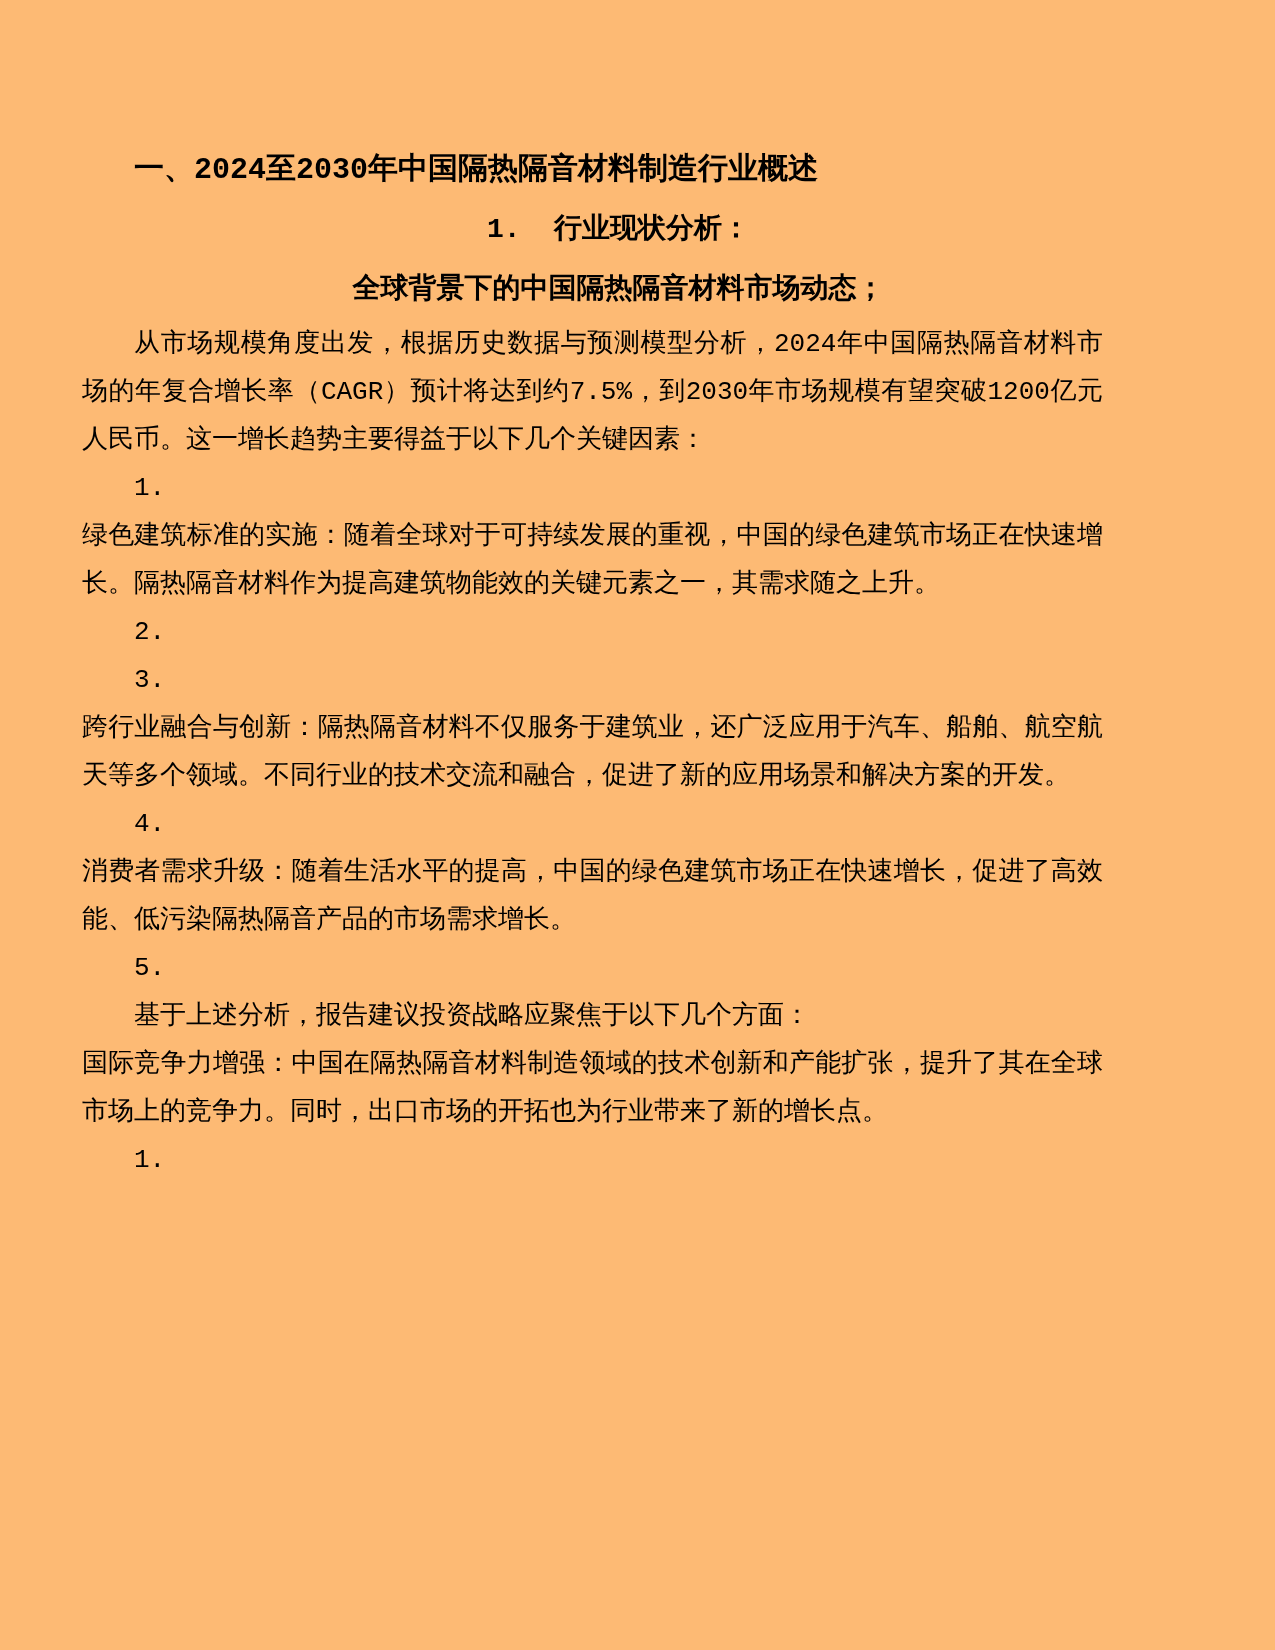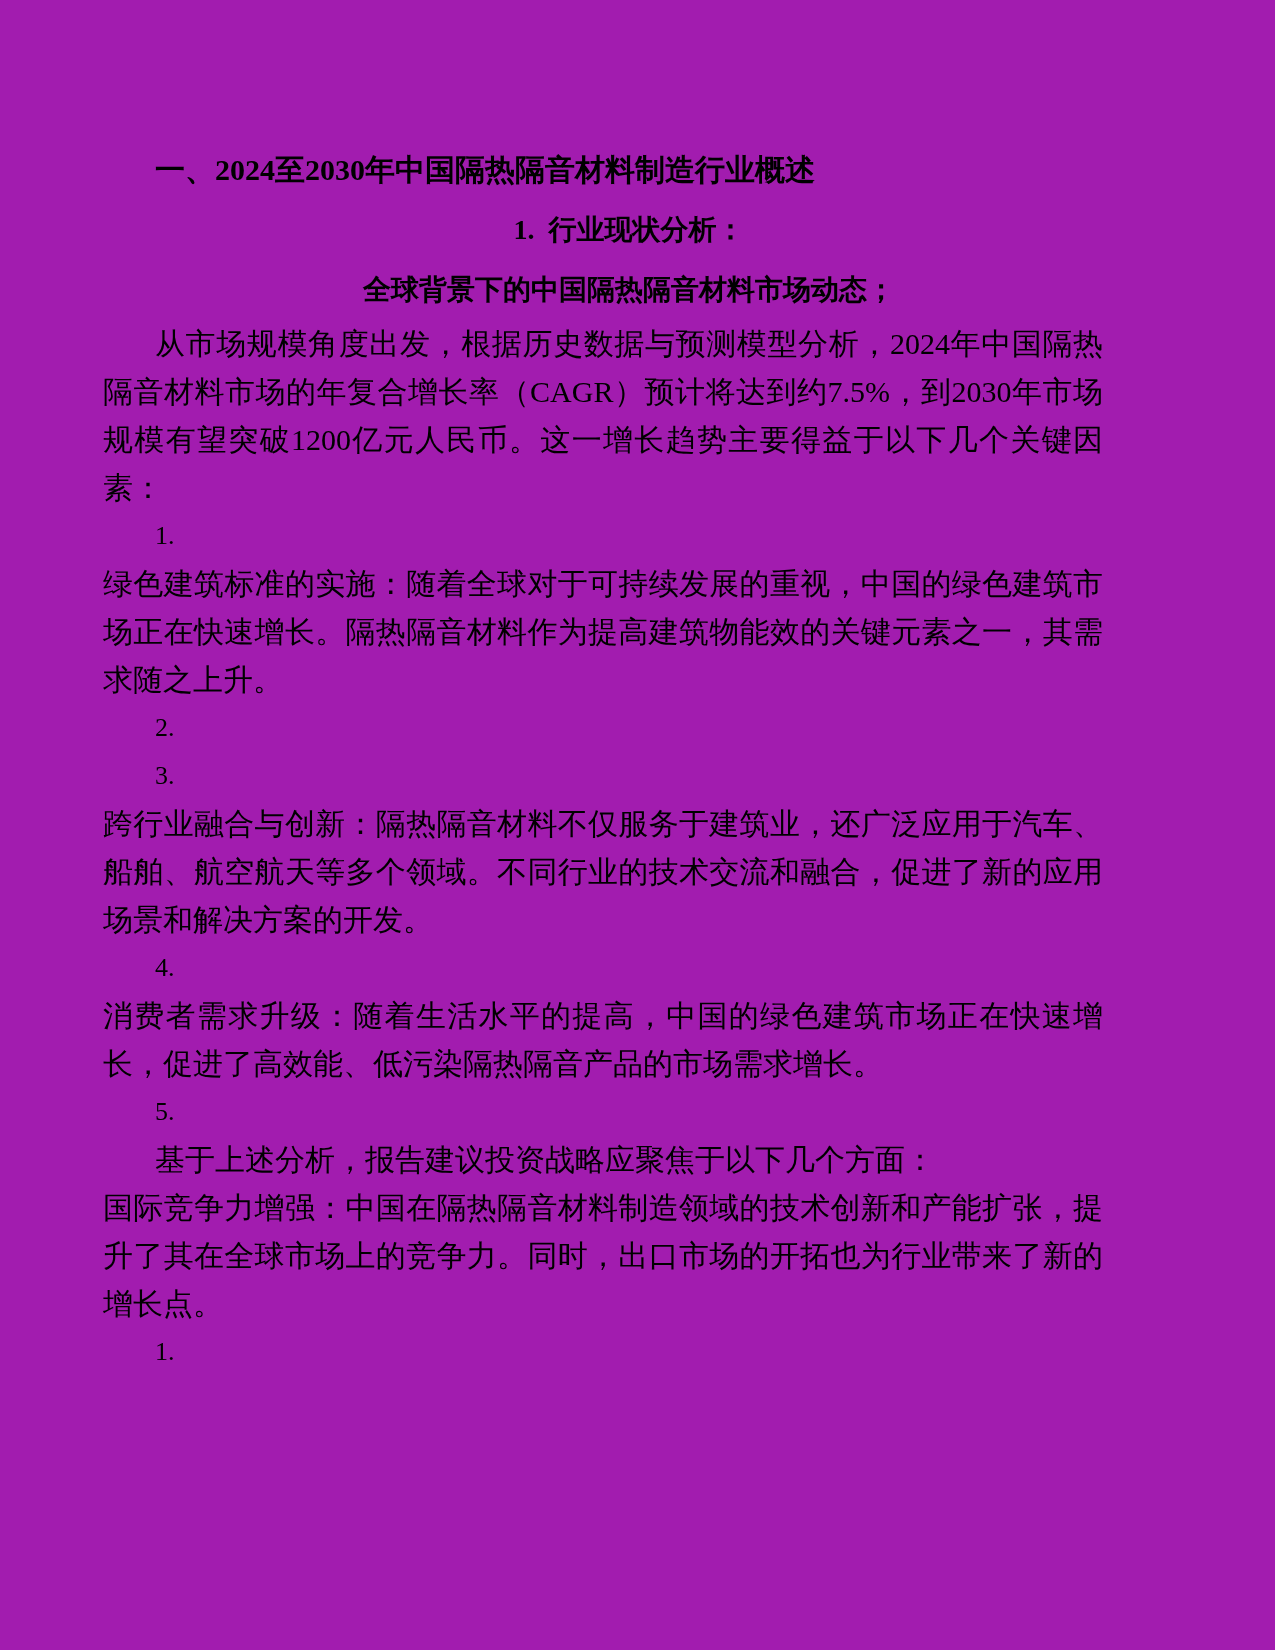--- a/index.html
+++ b/index.html
@@ -11,42 +11,43 @@
     width: 1275px;
     height: 1650px;
     color: #000000;
     font-family: "Liberation Serif", "DejaVu Serif", serif;
     overflow: hidden;
   }
   .page {
     box-sizing: border-box;
     width: 1275px;
     height: 1650px;
-    padding: 140px 172px 0 103px;
-    background: #a21caf;
+    padding: 140px 172px 0 82px;
+    background: #fdba74;
+    font-family: Liberation Mono, monospace;
   }
   .doc-title {
     font-size: 30px;
     font-weight: bold;
     line-height: 60px;
     text-indent: 52px;
     white-space: pre-wrap;
     margin: 0;
   }
   .doc-heading {
     font-size: 28px;
     font-weight: bold;
     line-height: 60px;
     text-indent: 52px;
     white-space: pre-wrap;
     margin: 0;
     text-align: center;
   }
   .doc-para {
-    font-size: 30px;
+    font-size: 26px;
     line-height: 48px;
     text-align: justify;
     text-justify: inter-ideograph;
     margin: 0;
   }
   .doc-para.indent {
     text-indent: 52px;
   }
   .doc-num {
     font-size: 26px;

